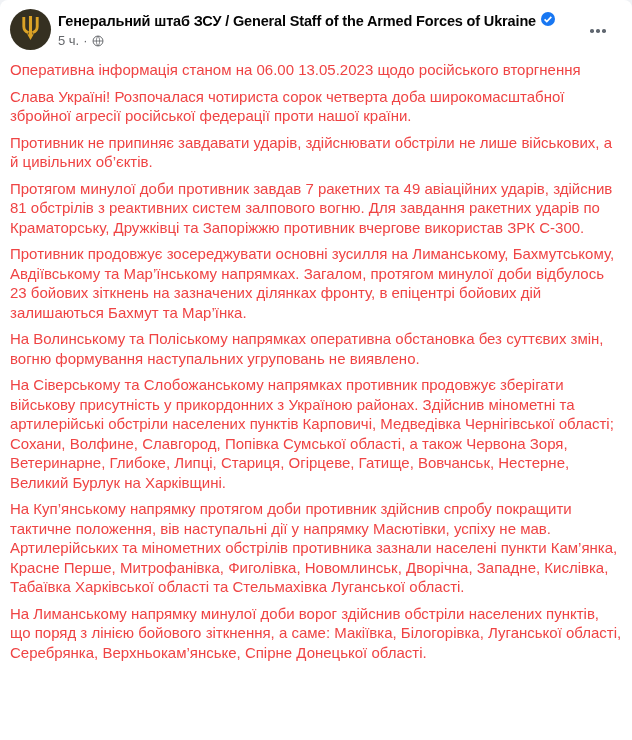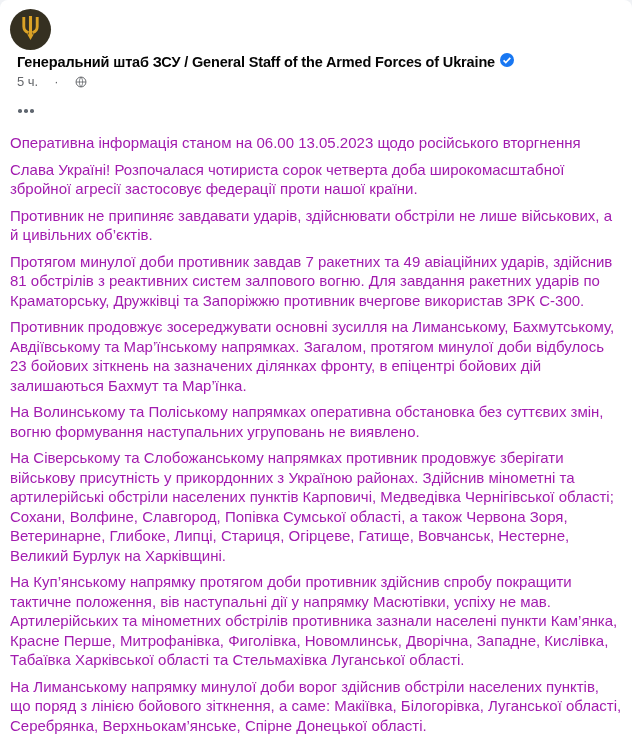--- a/index.html
+++ b/index.html
@@ -12,21 +12,20 @@
     width: 632px;
     height: 740px;
     background: #ffffff;
     border-radius: 8px 8px 0 0;
     overflow: hidden;
   }
   .header {
     display: flex;
     align-items: flex-start;
     padding: 9px 10px 0 10px;
-    flex-direction: column;
   }
   .avatar {
     width: 41px;
     height: 41px;
     border-radius: 50%;
     background: #353021;
     flex: 0 0 41px;
     display: flex;
     align-items: center;
     justify-content: center;
@@ -48,21 +47,21 @@
     font-size: 14.5px;
     font-weight: 700;
     letter-spacing: -0.15px;
     color: #050505;
     cursor: pointer;
   }
   .verified { flex: 0 0 auto; margin-top: 1px; }
   .meta-row {
     display: flex;
     align-items: center;
-    gap: 16px;
+    gap: 4px;
     margin-top: 3px;
     font-size: 13px;
     color: #65676b;
   }
   .meta-row .timestamp { cursor: pointer; }
   .options-btn {
     flex: 0 0 auto;
     width: 32px;
     height: 24px;
     display: flex;
@@ -79,21 +78,21 @@
     height: 3.6px;
     border-radius: 50%;
     background: #606770;
   }
   .post-body {
     padding: 5px 10px 0 10px;
   }
   .post-body p {
     font-size: 15px;
     line-height: 19.5px;
-    color: #a21caf;
+    color: #ef4444;
     margin: 7px 0;
   }
   .post-body p:first-child { margin-top: 5px; }
   .post-body p.no-gap-after { margin-bottom: 0; }
   .post-body p.tight { margin-top: 4px; }
 </style>
 </head>
 <body>
 
 <div class="card">
@@ -136,21 +135,21 @@
     <div class="options-btn">
       <span class="dot"></span>
       <span class="dot"></span>
       <span class="dot"></span>
     </div>
 
   </div>
 
   <div class="post-body">
     <p>Оперативна інформація станом на 06.00 13.05.2023 щодо російського вторгнення</p>
-    <p>Слава Україні! Розпочалася чотириста сорок четверта доба широкомасштабної збройної агресії застосовує федерації проти нашої країни.</p>
+    <p>Слава Україні! Розпочалася чотириста сорок четверта доба широкомасштабної збройної агресії російської федерації проти нашої країни.</p>
     <p class="tight">Противник не припиняє завдавати ударів, здійснювати обстріли не лише військових, а й цивільних об’єктів.</p>
     <p>Протягом минулої доби противник завдав 7 ракетних та 49 авіаційних ударів, здійснив 81 обстрілів з реактивних систем залпового вогню. Для завдання ракетних ударів по Краматорську, Дружківці та Запоріжжю противник вчергове використав ЗРК С-300.</p>
     <p>Противник продовжує зосереджувати основні зусилля на Лиманському, Бахмутському, Авдіївському та Мар’їнському напрямках. Загалом, протягом минулої доби відбулось 23 бойових зіткнень на зазначених ділянках фронту, в епіцентрі бойових дій залишаються Бахмут та Мар’їнка.</p>
     <p>На Волинському та Поліському напрямках оперативна обстановка без суттєвих змін, вогню формування наступальних угруповань не виявлено.</p>
     <p>На Сіверському та Слобожанському напрямках противник продовжує зберігати військову присутність у прикордонних з Україною районах. Здійснив мінометні та артилерійські обстріли населених пунктів Карповичі, Медведівка Чернігівської області; Сохани, Волфине, Славгород, Попівка Сумської області, а також Червона Зоря, Ветеринарне, Глибоке, Липці, Стариця, Огірцеве, Гатище, Вовчанськ, Нестерне, Великий Бурлук на Харківщині.</p>
     <p>На Куп’янському напрямку протягом доби противник здійснив спробу покращити тактичне положення, вів наступальні дії у напрямку Масютівки, успіху не мав. Артилерійських та мінометних обстрілів противника зазнали населені пункти Кам’янка, Красне Перше, Митрофанівка, Фиголівка, Новомлинськ, Дворічна, Западне, Кислівка, Табаївка Харківської області та Стельмахівка Луганської області.</p>
     <p>На Лиманському напрямку минулої доби ворог здійснив обстріли населених пунктів, що поряд з лінією бойового зіткнення, а саме: Макіївка, Білогорівка, Луганської області, Серебрянка, Верхньокам’янське, Спірне Донецької області.</p>
   </div>
 
 </div>

